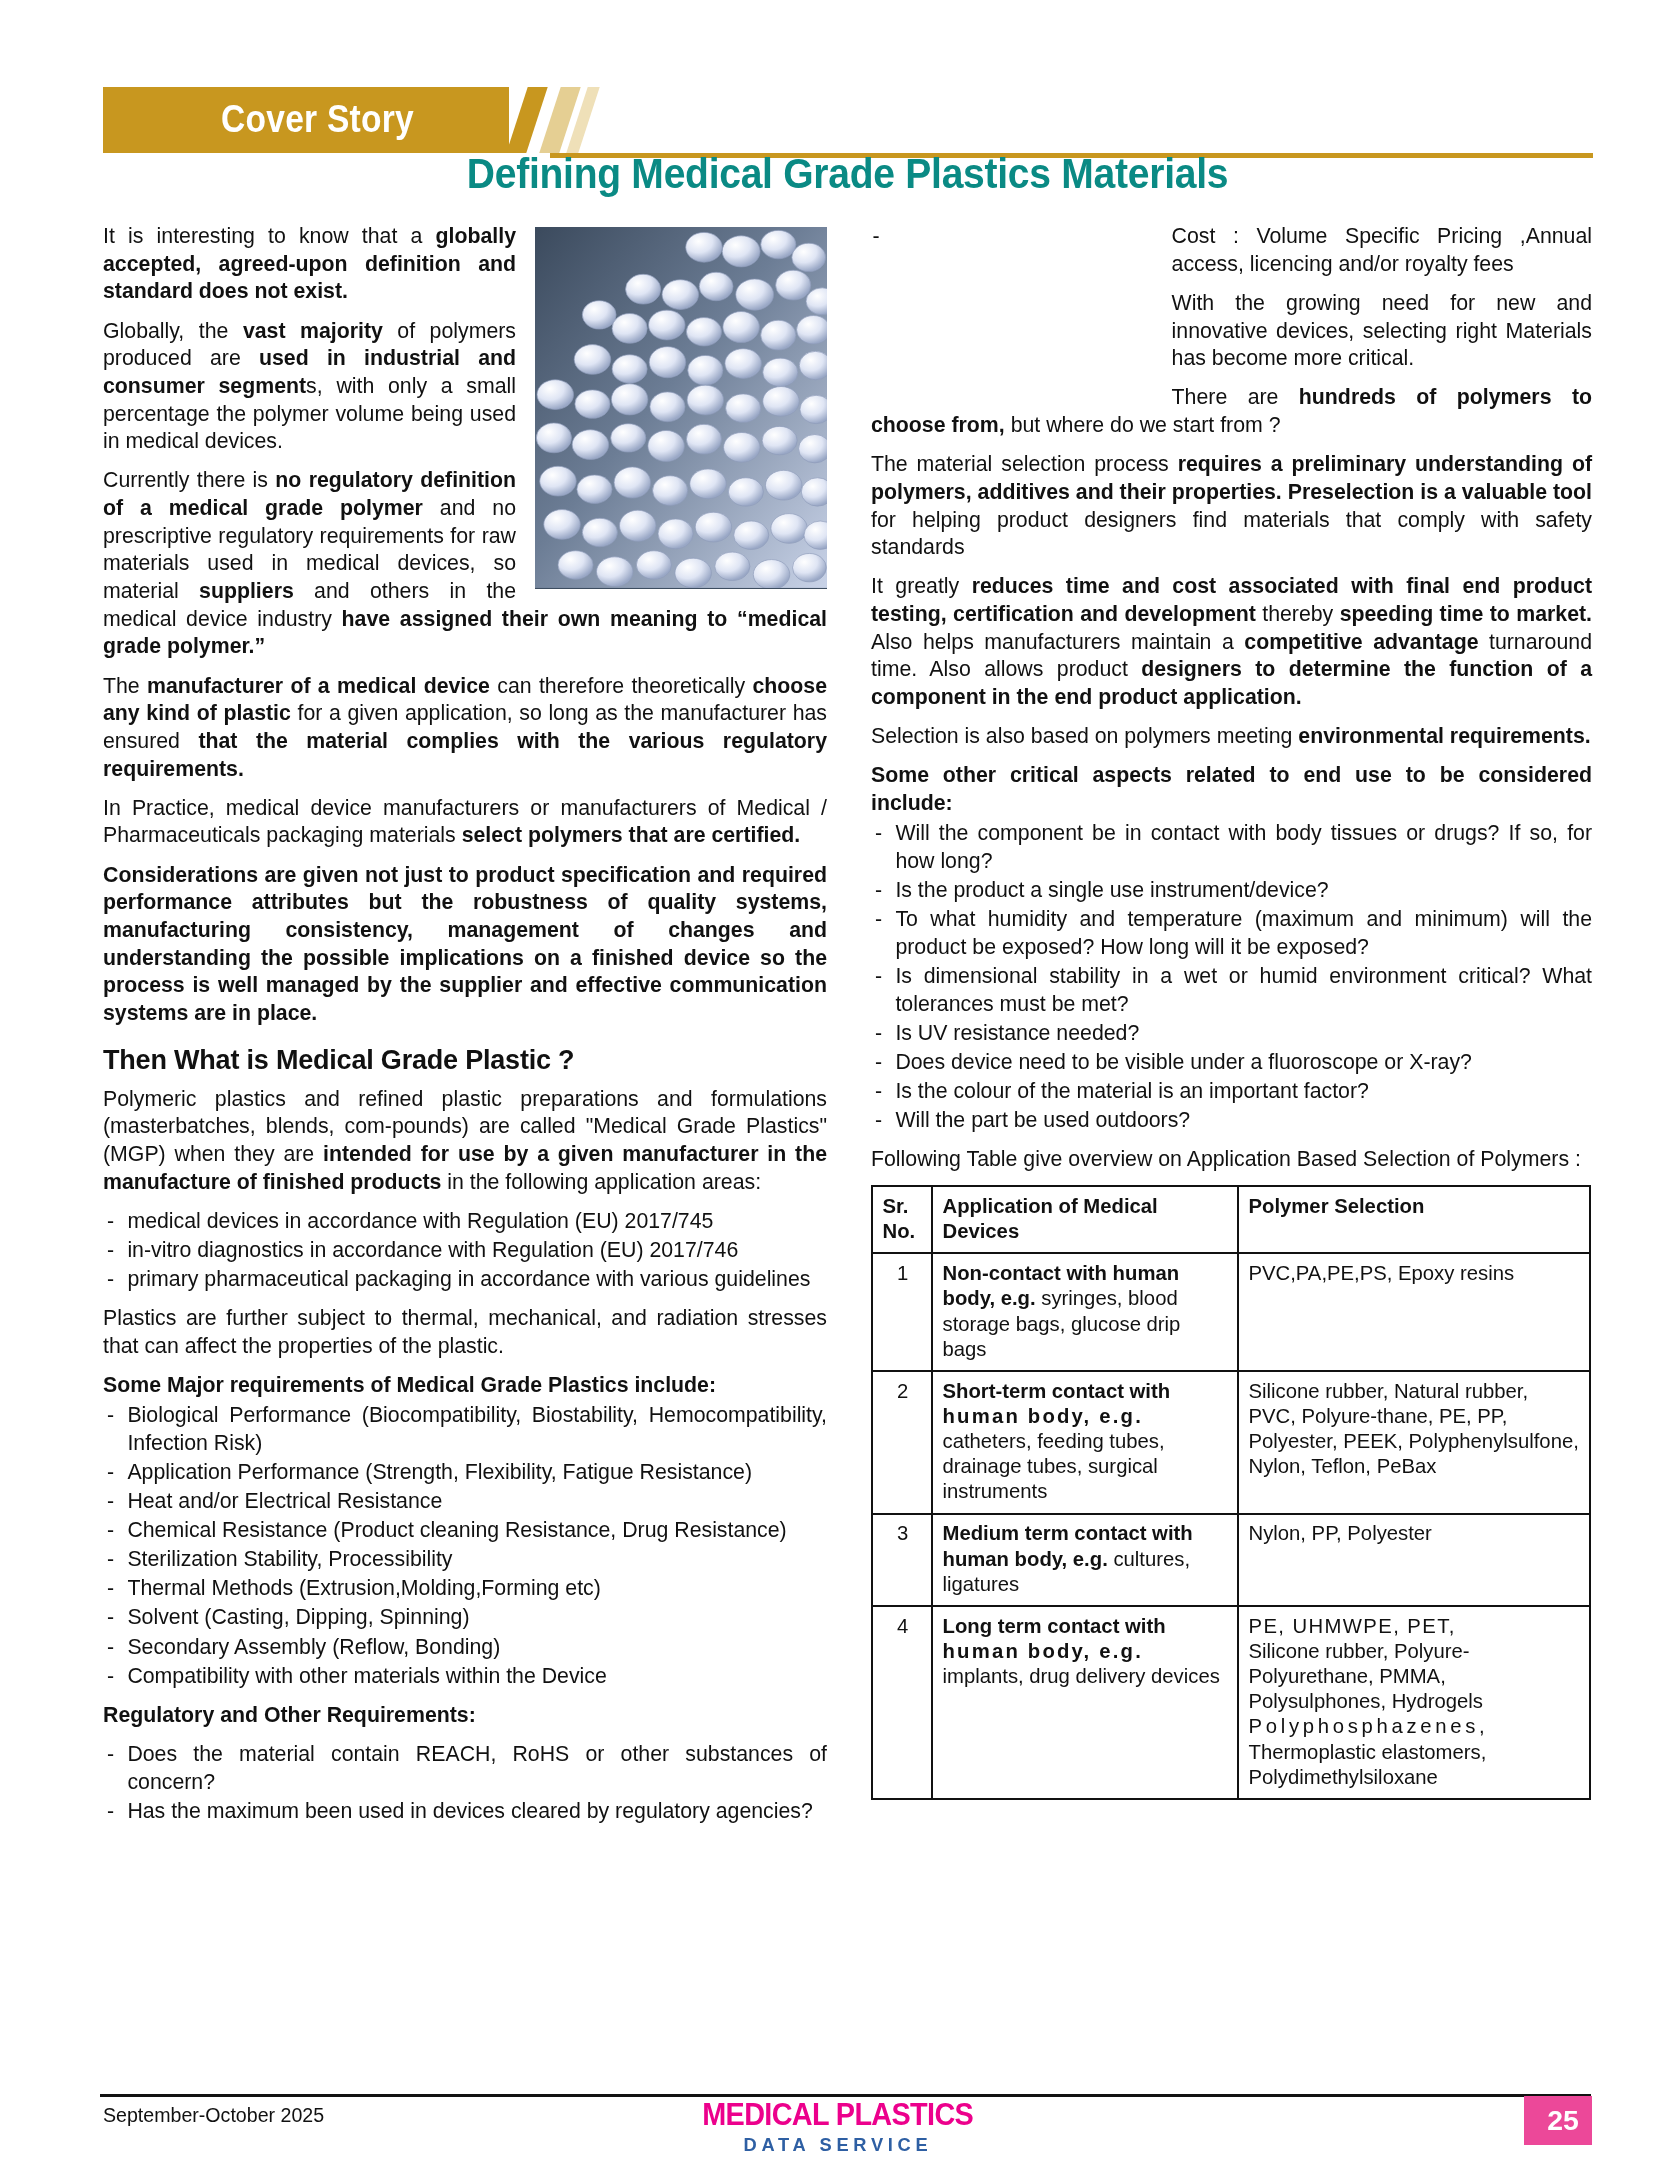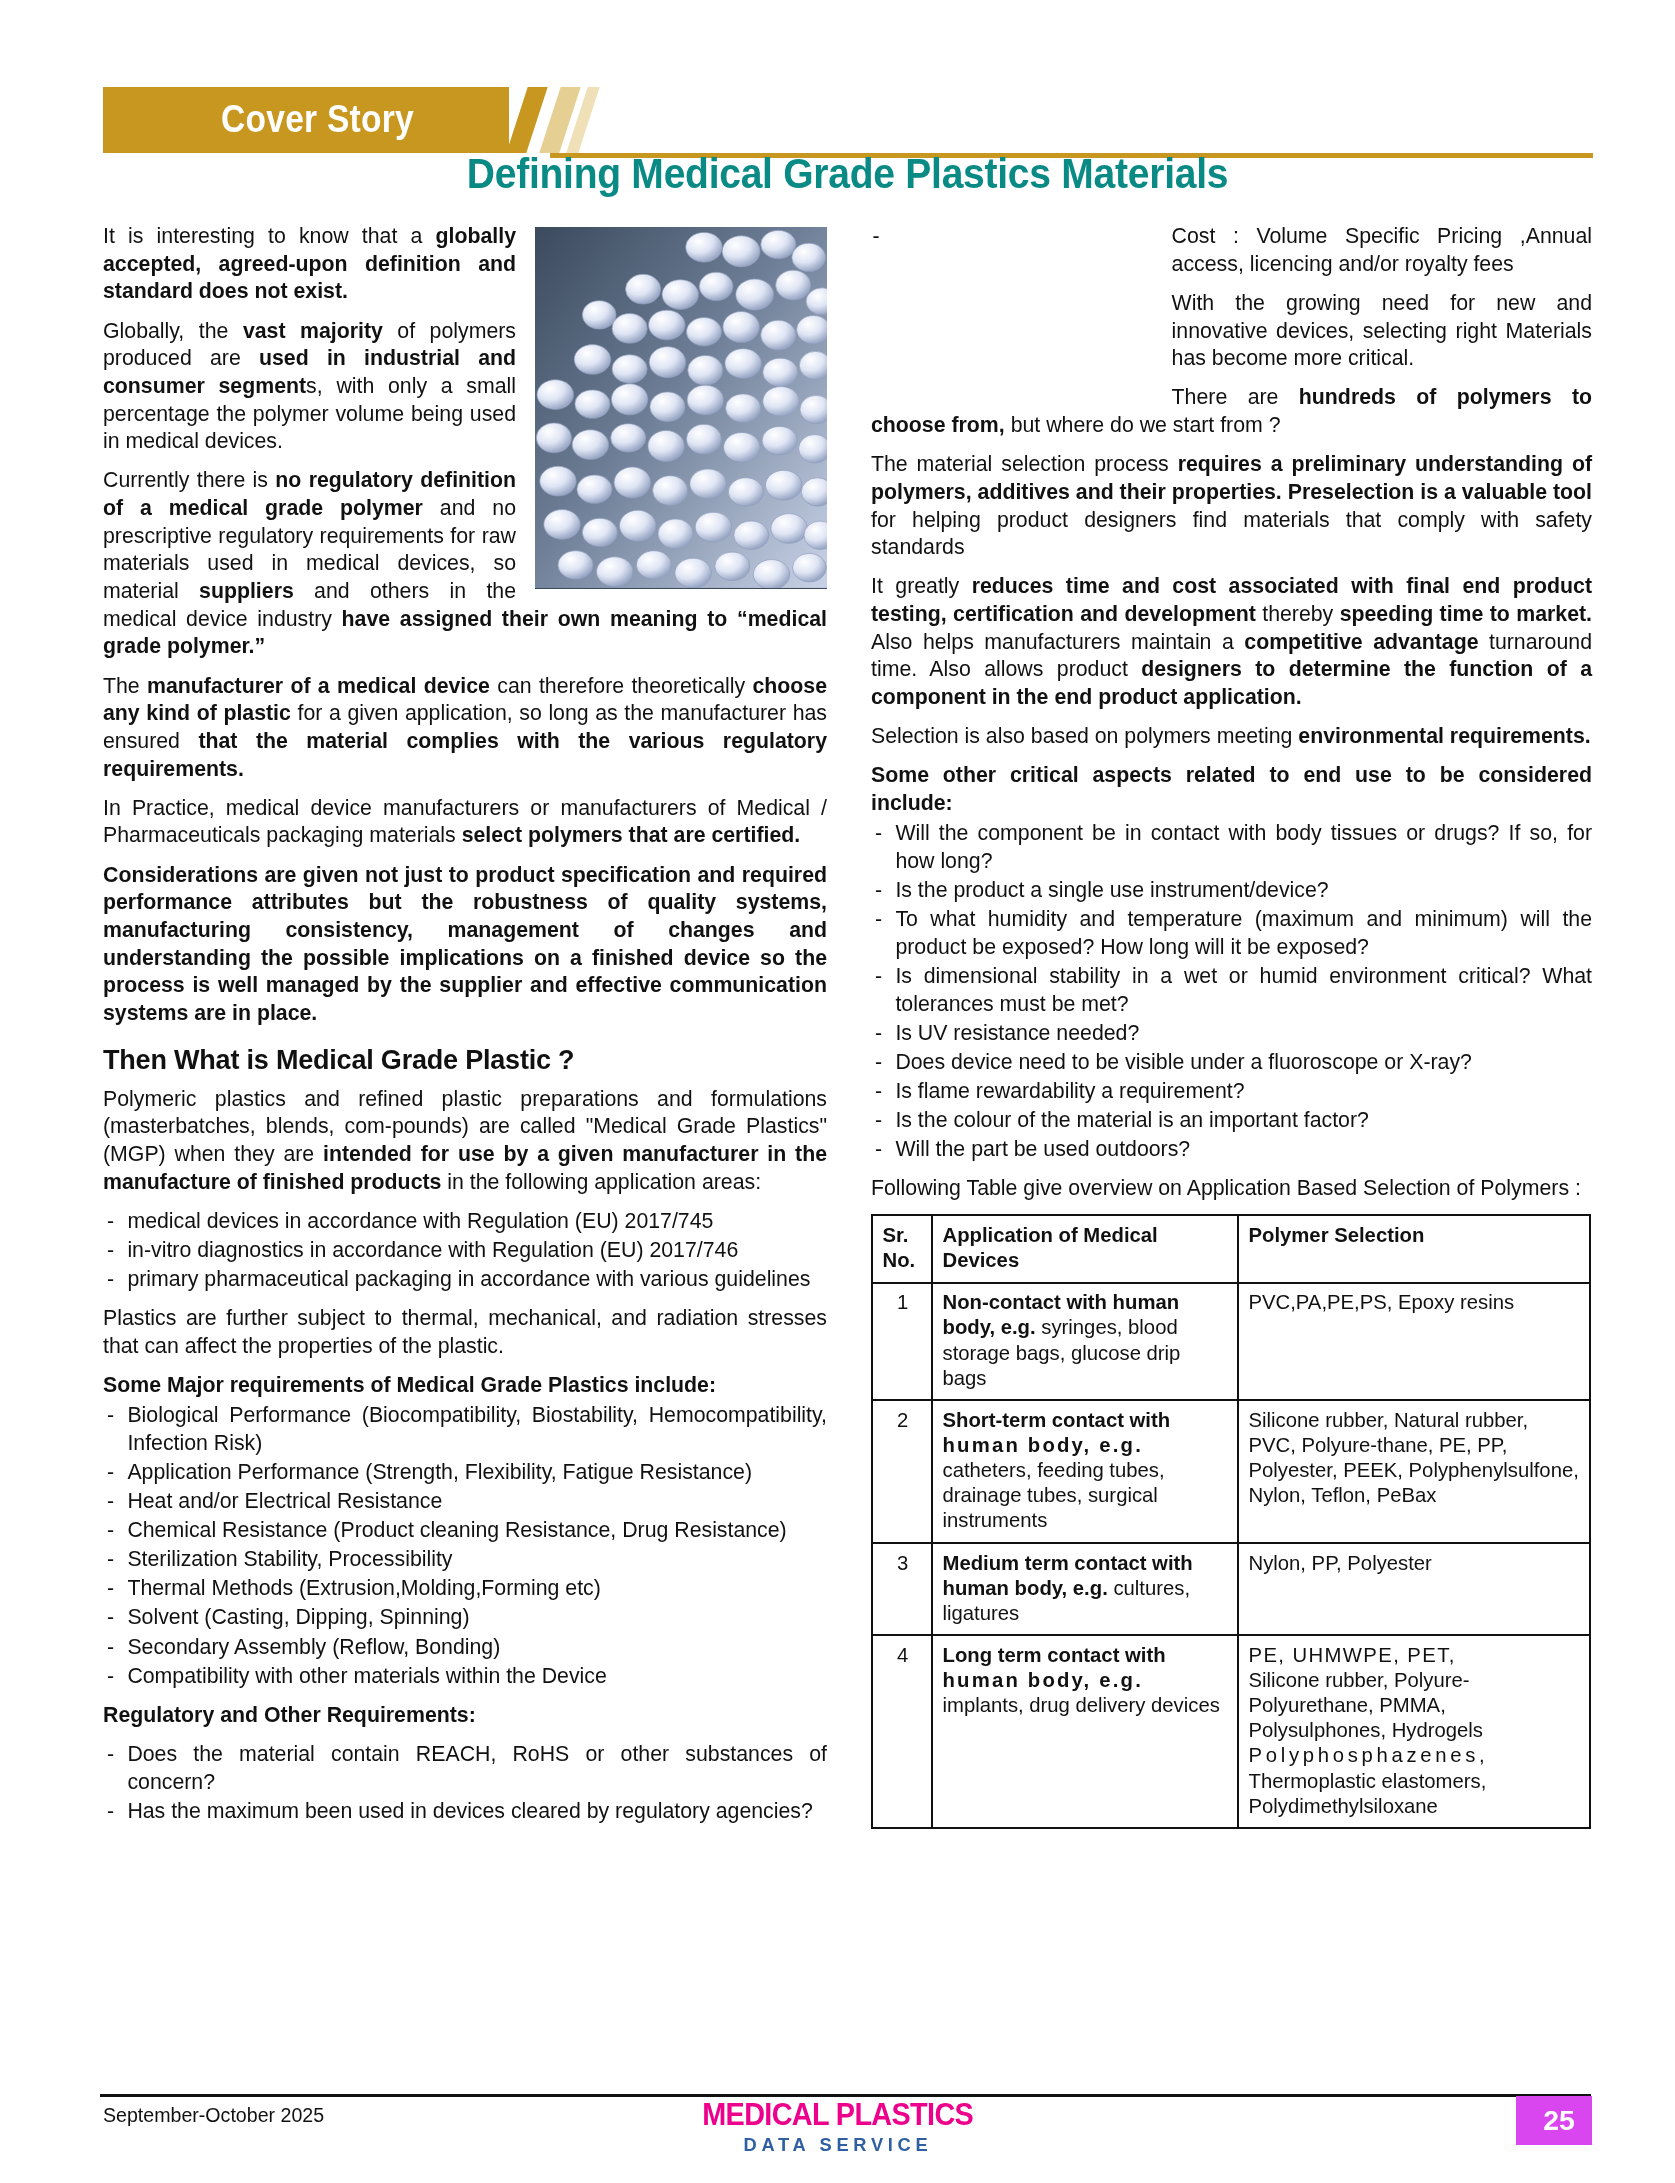--- a/index.html
+++ b/index.html
@@ -129,21 +129,21 @@
   .brand-main {
     font-size: 31px; font-weight: bold; color: #ec008c; letter-spacing: -0.7px;
     transform: scaleX(0.93); display:inline-block;
   }
   .brand-sub {
     font-size: 18.3px; font-weight: bold; color: #2e5fa3; letter-spacing: 4.7px;
     margin-top: 1.4px;
   }
   .pagebox {
     position: absolute; right: 84px; top: 2096px;
-    width: 76px; height: 49px; background: #d946ef;
+    width: 68px; height: 49px; background: #ec4899;
     color: #fff; font-size: 28.4px; font-weight: bold;
     display: flex; align-items: center; justify-content: center; padding-left: 10px;
   }
 </style>
 </head>
 <body>
 
 <div class="page">
 
   <div class="masthead">
@@ -308,21 +308,20 @@
 
     <p style="margin-bottom:2.7px"><b>Some other critical aspects related to end use to be considered include:</b></p>
 
     <ul class="dashlist">
       <li>Will the component be in contact with body tissues or drugs? If so, for how long?</li>
       <li>Is the product a single use instrument/device?</li>
       <li>To what humidity and temperature (maximum and minimum) will the product be exposed? How long will it be exposed?</li>
       <li>Is dimensional stability in a wet or humid environment critical? What tolerances must be met?</li>
       <li>Is UV resistance needed?</li>
       <li>Does device need to be visible under a fluoroscope or X-ray?</li>
-      <li>Is flame rewardability a requirement?</li>
       <li>Is the colour of the material is an important factor?</li>
       <li>Will the part be used outdoors?</li>
     </ul>
 
     <p>Following Table give overview on Application Based Selection of Polymers :</p>
 
     <table class="apptable">
       <thead>
         <tr>
           <th class="srno">

